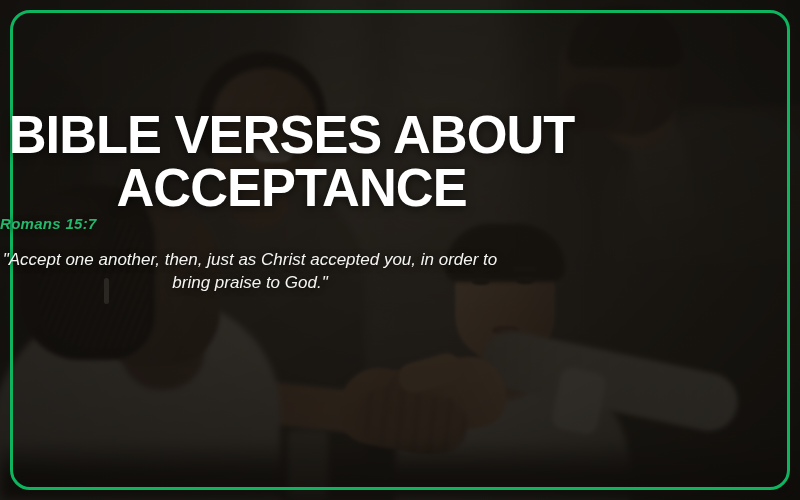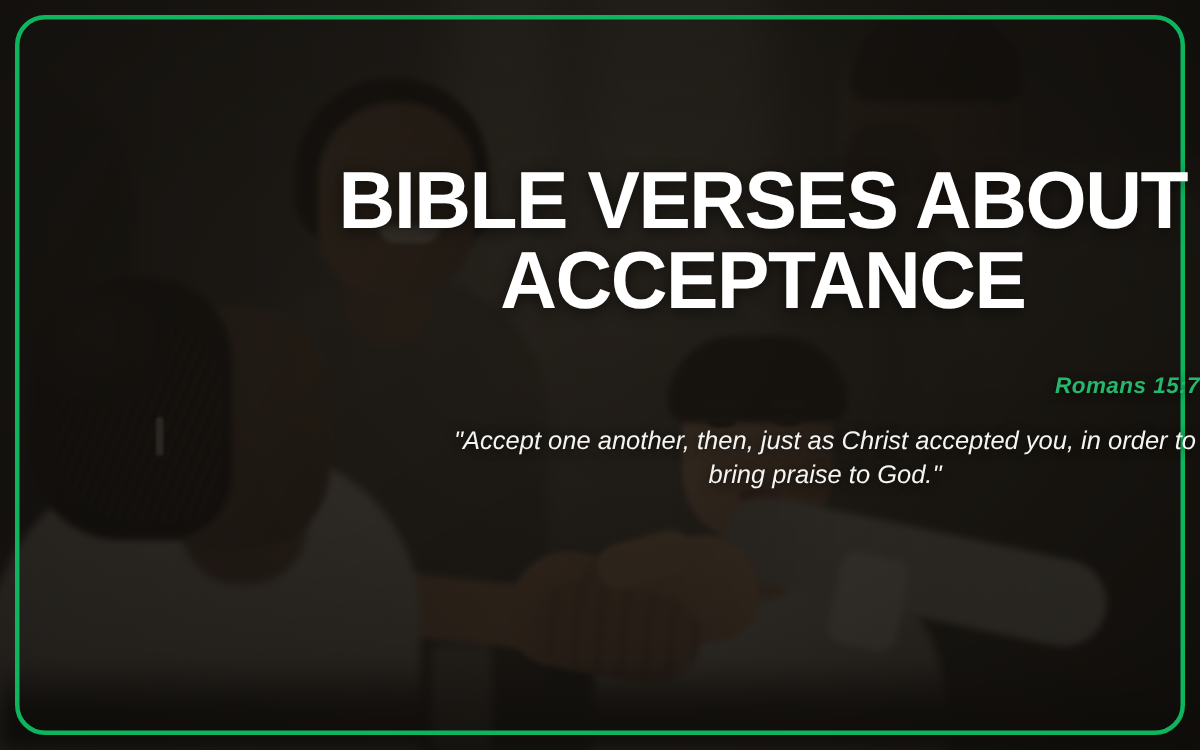--- a/index.html
+++ b/index.html
@@ -252,38 +252,37 @@
     left:10px; top:10px; right:10px; bottom:10px;
     border:3px solid #0fb45f;
     border-radius:20px;
     pointer-events:none;
   }
 
   
   .content {
     position:absolute; inset:0;
     display:flex; flex-direction:column;
-    align-items:flex-end; justify-content:flex-start;
+    align-items:flex-start; justify-content:flex-start;
     text-align:center;
     padding-top:108px;
   }
   .title {
     color:#fff;
     font-family:"Liberation Sans", sans-serif;
     font-weight:700;
     font-size:54px;
     line-height:.99;
     letter-spacing:-1px;
     text-transform:uppercase;
     transform:scaleX(.97);
     text-shadow:0 2px 10px rgba(0,0,0,.55);
     max-width:660px;
   }
   .reference {
-    margin-top:34px;
     color:#25b76c;
     font-family:"Liberation Sans", sans-serif;
     font-weight:700;
     font-style:italic;
     font-size:15px;
     letter-spacing:.3px;
     text-shadow:0 1px 6px rgba(0,0,0,.6);
   }
   .verse {
     margin-top:16px;

